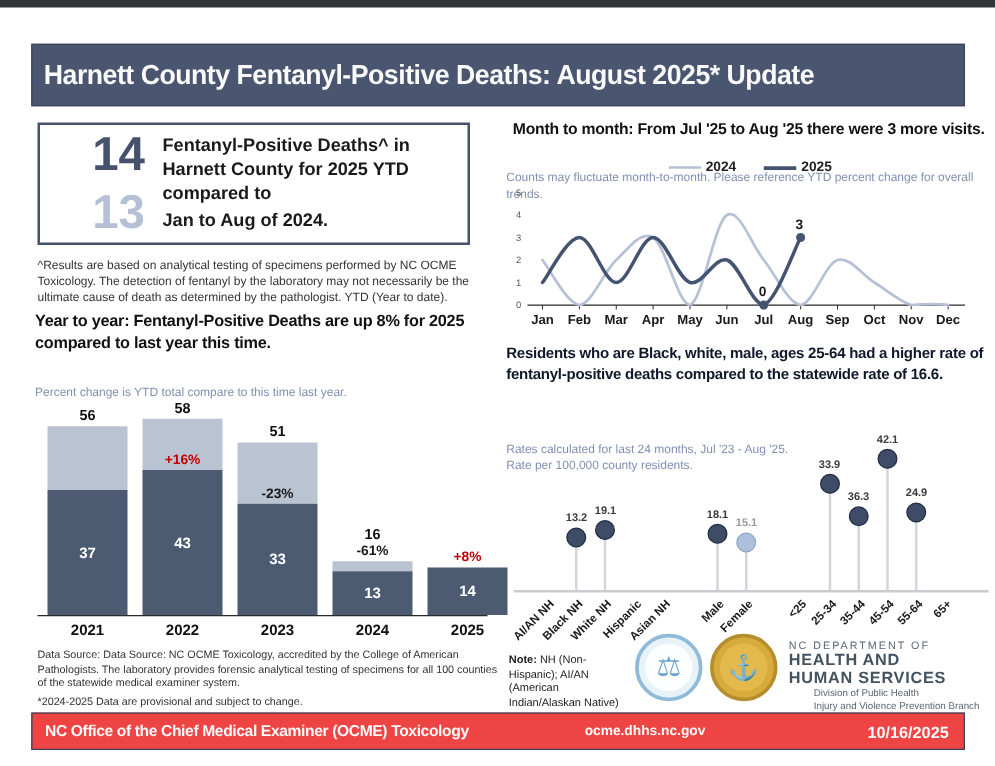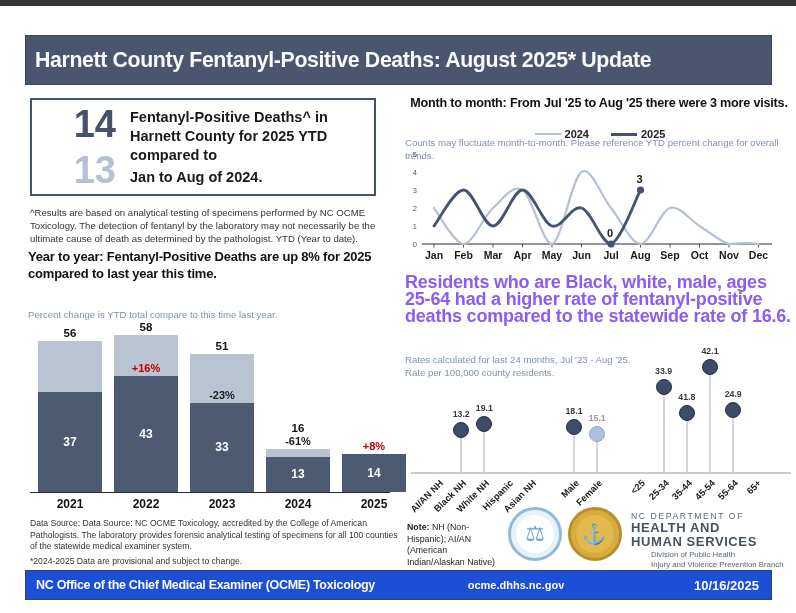--- a/index.html
+++ b/index.html
@@ -48,22 +48,22 @@
   .mtm-sub { left:405px; top:113px; width:380px; }
 
   .line-legend { left:455px; top:128px; width:290px; display:flex; justify-content:center;
     gap:22px; align-items:center; }
   .legend-item { display:flex; align-items:center; gap:4px; }
   .legend-swatch { width:26px; }
   .legend-label { font-size:11px; font-weight:bold; color:#222; }
 
   .line-chart { left:408px; top:140px; width:382px; height:126px; }
 
-  .res-heading { left:405px; top:274px; width:388px; font-size:18px; font-weight:bold;
-    color:#8b5cf6; line-height:17px; letter-spacing:-0.2px; }
+  .res-heading { left:405px; top:274px; width:388px; font-size:12px; font-weight:bold;
+    color:#0f172a; line-height:17px; letter-spacing:-0.2px; }
   .res-sub { left:405px; top:330px; width:380px; }
 
   .lolli-chart { left:405px; top:346px; width:390px; height:172px; }
   .lolli-axis { left:6px; top:126px; width:380px; height:1.5px; background:#C9CCD1; }
   .lolli-stem { position:absolute; width:2px; background:#D2D5DA; }
   .lolli-dot { position:absolute; width:16px; height:16px; border-radius:50%; }
   .lolli-val { position:absolute; width:44px; text-align:center; font-size:8.8px; font-weight:bold; color:#3A3A3A; }
   .lolli-cat { position:absolute; width:62px; text-align:right; font-size:9.3px; font-weight:bold;
     color:#1A1A1A; transform:rotate(-45deg); transform-origin:100% 0; white-space:nowrap; }
 
@@ -74,21 +74,21 @@
     background:#FDFEFF; box-shadow:inset 0 0 0 5px #E8F2F9; color:#6FA5CC; font-size:22px; }
   .seal-nc { left:568px; top:507px; width:54px; height:54px; border:3px solid #B68F2C;
     background:#E3B94B; box-shadow:inset 0 0 0 5px #D7AC3C; color:#7A5E14; font-size:20px; }
 
   .dhhs { left:631px; top:511px; width:162px; color:#4A5868; }
   .dhhs-l1 { font-size:8.6px; letter-spacing:1.6px; color:#5A6670; }
   .dhhs-l2, .dhhs-l3 { font-size:13px; font-weight:bold; letter-spacing:0.6px; color:#45525F; line-height:13.5px; }
   .dhhs-l4, .dhhs-l5 { font-size:7.8px; color:#5A6670; line-height:9.5px;padding-left:20px; }
   .dhhs-l4 { margin-top:2px; }
 
-  .footer-bar { left:25px; top:570px; width:747px; height:30px; background:#1d4ed8;
+  .footer-bar { left:25px; top:570px; width:747px; height:30px; background:#ef4444;
     border:1px solid #39435A; display:flex; align-items:center; }
   .footer-left { position:absolute; left:10px; color:#FAFAFA; font-weight:bold; font-size:12.5px; letter-spacing:-0.3px; }
   .footer-center { position:absolute; left:390px; width:200px; text-align:center; color:#FAFAFA;
     font-weight:bold; font-size:11px; cursor:pointer; }
   .footer-right { position:absolute; right:12px; color:#FAFAFA; font-weight:bold; font-size:13px; }
 </style>
 </head>
 <body>
 
 <div class="page">
@@ -230,21 +230,21 @@
       <div class="lolli-dot" style="left: 184.2px; top: 80.25px; background: rgb(174, 192, 220); border: 1.5px solid rgb(143, 166, 200);"></div>
       <div class="lolli-val" style="left: 170.2px; top: 67.25px; color: rgb(154, 154, 154);">15.1</div>
       <div class="lolli-cat" style="left: 130.2px; top: 132px;">Female</div>
       <div class="lolli-cat" style="left: 173.4px; top: 132px;">&lt;25</div>
       <div class="lolli-stem" style="left: 257.6px; top: 41.25px; height: 84.75px;"></div>
       <div class="lolli-dot" style="left: 250.6px; top: 33.25px; background: rgb(62, 76, 104); border: 1.5px solid rgb(32, 44, 66);"></div>
       <div class="lolli-val" style="left: 236.6px; top: 20.25px; color: rgb(58, 58, 58);">33.9</div>
       <div class="lolli-cat" style="left: 196.6px; top: 132px;">25-34</div>
       <div class="lolli-stem" style="left: 280.8px; top: 67px; height: 59px;"></div>
       <div class="lolli-dot" style="left: 273.8px; top: 59px; background: rgb(62, 76, 104); border: 1.5px solid rgb(32, 44, 66);"></div>
-      <div class="lolli-val" style="left: 259.8px; top: 46px; color: rgb(58, 58, 58);">41.8</div>
+      <div class="lolli-val" style="left: 259.8px; top: 46px; color: rgb(58, 58, 58);">36.3</div>
       <div class="lolli-cat" style="left: 219.8px; top: 132px;">35-44</div>
       <div class="lolli-stem" style="left: 304px; top: 20.75px; height: 105.25px;"></div>
       <div class="lolli-dot" style="left: 297px; top: 12.75px; background: rgb(62, 76, 104); border: 1.5px solid rgb(32, 44, 66);"></div>
       <div class="lolli-val" style="left: 283px; top: -0.25px; color: rgb(58, 58, 58);">42.1</div>
       <div class="lolli-cat" style="left: 243px; top: 132px;">45-54</div>
       <div class="lolli-stem" style="left: 327.2px; top: 63.75px; height: 62.25px;"></div>
       <div class="lolli-dot" style="left: 320.2px; top: 55.75px; background: rgb(62, 76, 104); border: 1.5px solid rgb(32, 44, 66);"></div>
       <div class="lolli-val" style="left: 306.2px; top: 42.75px; color: rgb(58, 58, 58);">24.9</div>
       <div class="lolli-cat" style="left: 266.2px; top: 132px;">55-64</div>
       <div class="lolli-cat" style="left: 289.4px; top: 132px;">65+</div>

